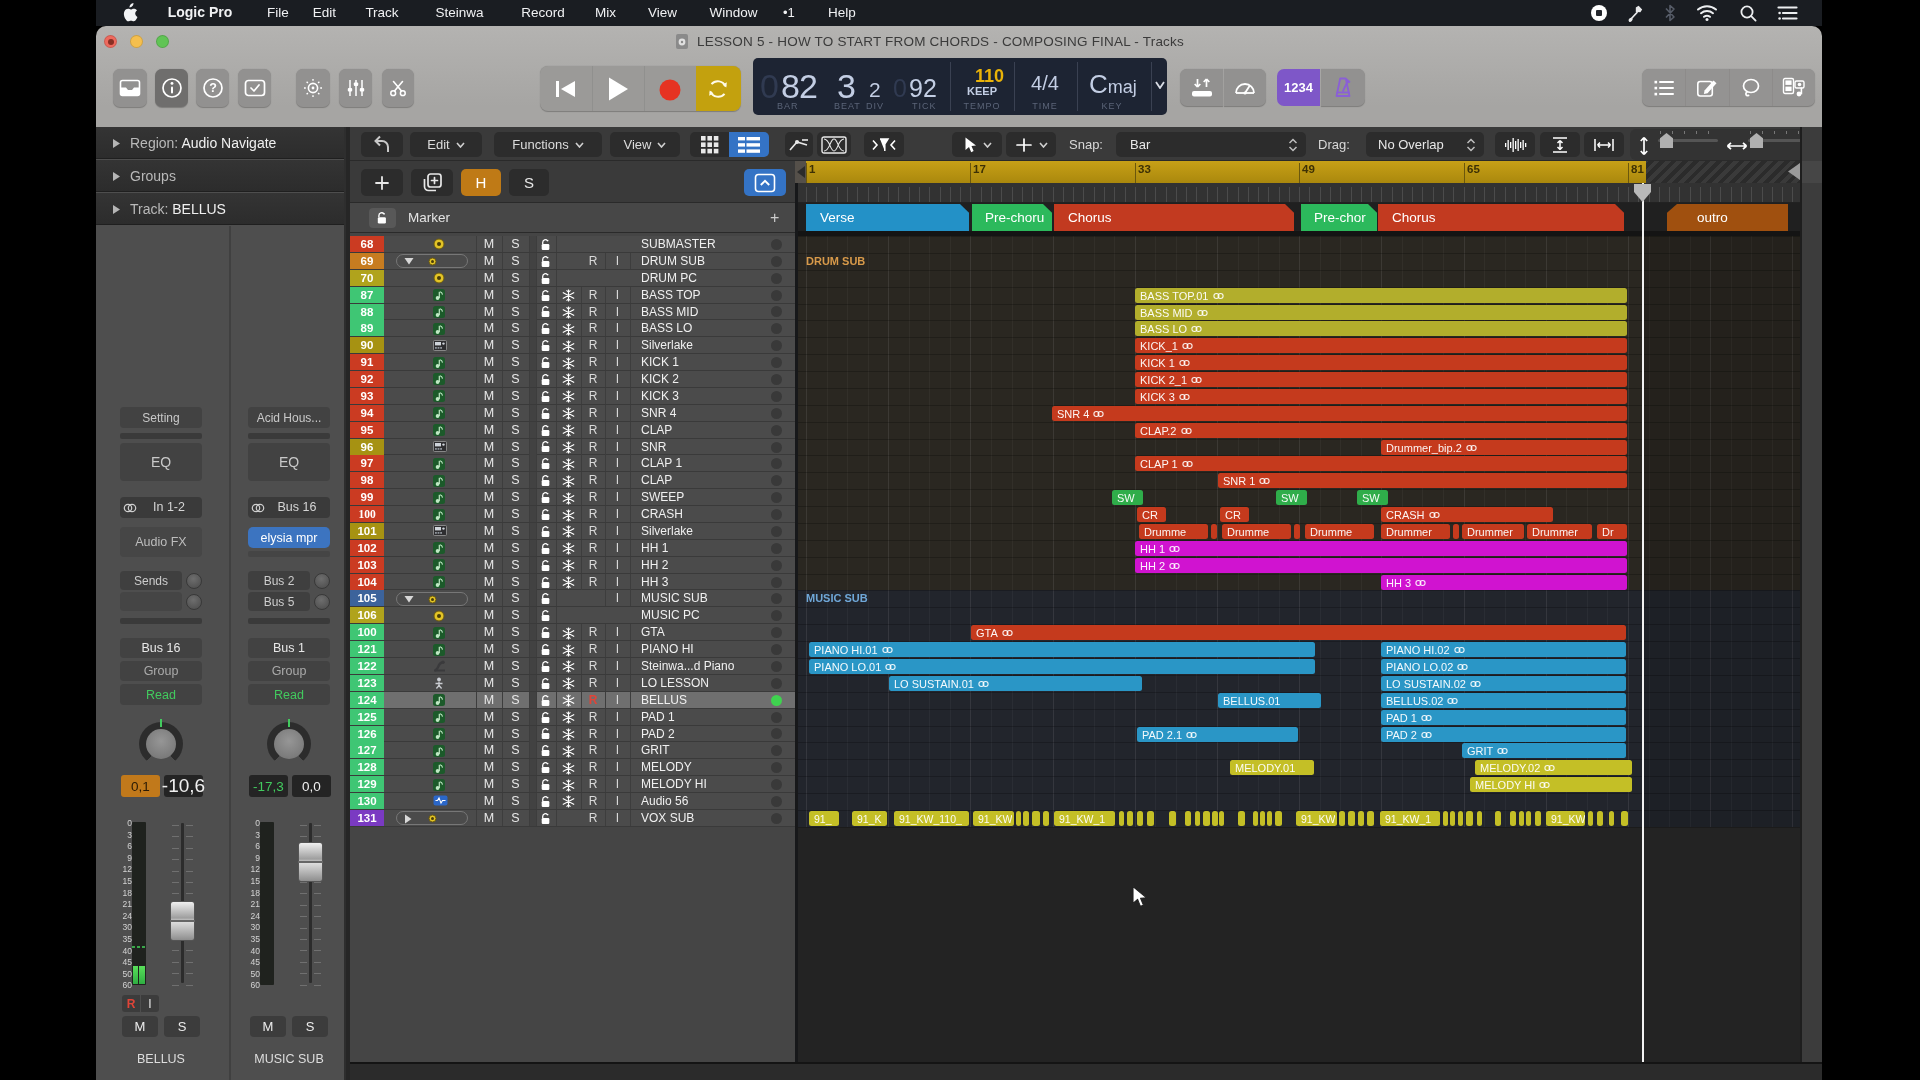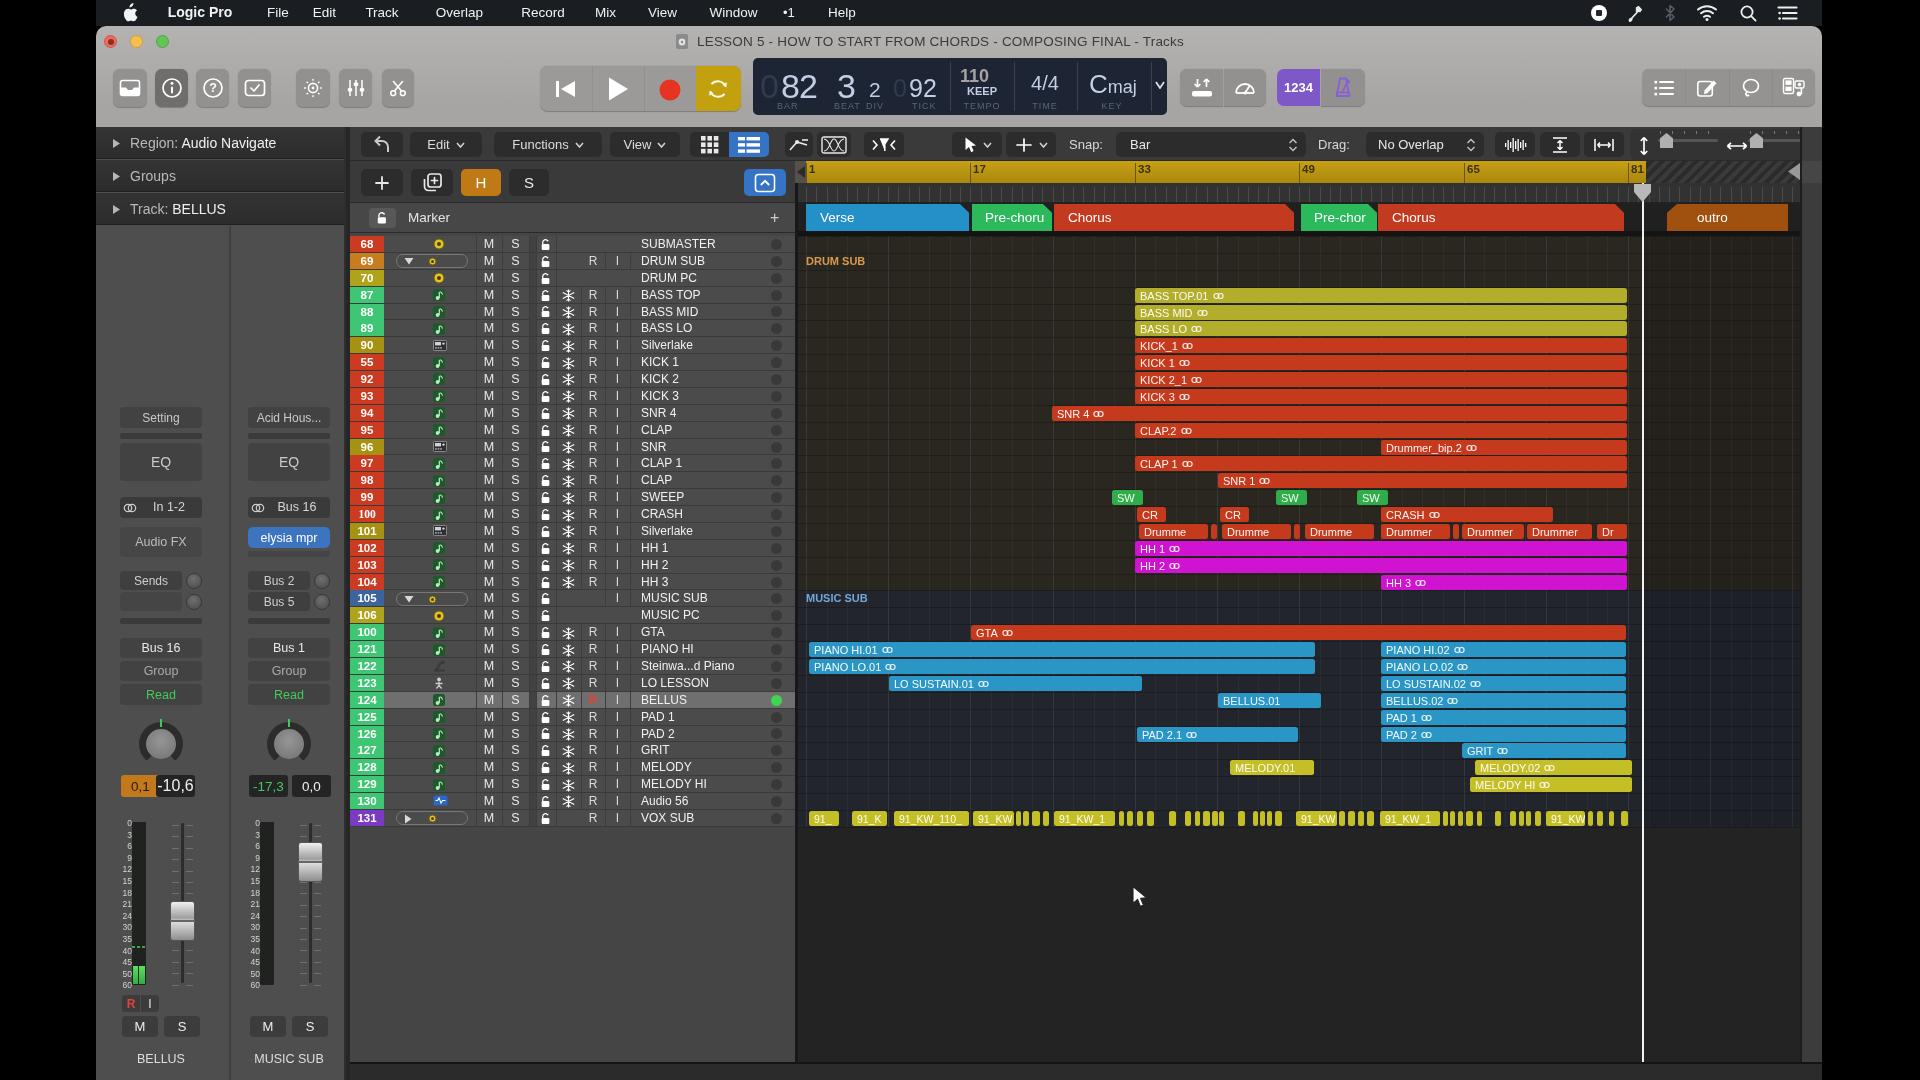--- a/index.html
+++ b/index.html
@@ -6,21 +6,21 @@
 <div style="position:absolute;left:96px;top:0px;width:1726px;height:26px;background:#1a1d22;"></div>
 <div style="position:absolute;left:121px;top:3px;width:17px;height:20px;">
     <svg width="17" height="20" viewBox="0 0 17 20" style="display:block;">
       <path fill="#f2f3f5" d="M11.4 3.1c.7-.85 1.2-2 1.05-3.1-1 .05-2.2.67-2.9 1.5-.64.74-1.2 1.93-1.05 3.06 1.12.1 2.24-.57 2.9-1.46zM14.2 10.6c.03-2.1 1.72-3.1 1.8-3.16-.98-1.43-2.5-1.63-3.04-1.65-1.3-.13-2.53.76-3.18.76-.65 0-1.67-.74-2.74-.72-1.4.02-2.7.82-3.43 2.08-1.46 2.54-.37 6.3 1.05 8.36.7 1 1.53 2.14 2.62 2.1 1.05-.04 1.45-.68 2.72-.68s1.63.68 2.74.66c1.13-.02 1.85-1.03 2.54-2.04.8-1.17 1.13-2.3 1.15-2.36-.03-.01-2.2-.85-2.23-3.35z"></path>
     </svg>
   </div>
 <div style="position:absolute;left:160px;top:0;width:80px;height:25px;line-height:25px;text-align:center;color:#f0f1f3;font-size:14px;font-weight:bold;">Logic Pro</div>
 <div style="position:absolute;left:259px;top:0;width:38px;height:25px;line-height:25px;text-align:center;color:#f0f1f3;font-size:13.5px;font-weight:normal;">File</div>
 <div style="position:absolute;left:310px;top:0;width:29px;height:25px;line-height:25px;text-align:center;color:#f0f1f3;font-size:13.5px;font-weight:normal;">Edit</div>
 <div style="position:absolute;left:362px;top:0;width:40px;height:25px;line-height:25px;text-align:center;color:#f0f1f3;font-size:13.5px;font-weight:normal;">Track</div>
-<div style="position:absolute;left:425px;top:0;width:69px;height:25px;line-height:25px;text-align:center;color:#f0f1f3;font-size:13.5px;font-weight:normal;">Overlap</div>
+<div style="position:absolute;left:425px;top:0;width:69px;height:25px;line-height:25px;text-align:center;color:#f0f1f3;font-size:13.5px;font-weight:normal;">Steinwa</div>
 <div style="position:absolute;left:517px;top:0;width:52px;height:25px;line-height:25px;text-align:center;color:#f0f1f3;font-size:13.5px;font-weight:normal;">Record</div>
 <div style="position:absolute;left:592px;top:0;width:27px;height:25px;line-height:25px;text-align:center;color:#f0f1f3;font-size:13.5px;font-weight:normal;">Mix</div>
 <div style="position:absolute;left:645px;top:0;width:35px;height:25px;line-height:25px;text-align:center;color:#f0f1f3;font-size:13.5px;font-weight:normal;">View</div>
 <div style="position:absolute;left:701px;top:0;width:65px;height:25px;line-height:25px;text-align:center;color:#f0f1f3;font-size:13.5px;font-weight:normal;">Window</div>
 <div style="position:absolute;left:826px;top:0;width:32px;height:25px;line-height:25px;text-align:center;color:#f0f1f3;font-size:13.5px;font-weight:normal;">Help</div>
 <div style="position:absolute;left:783px;top:0;height:25px;line-height:25px;color:#f0f1f3;font-size:13px;">•1</div>
 <div style="position:absolute;left:1589px;top:3px;width:20px;height:20px;">
     <svg width="20" height="20" viewBox="0 0 20 20" style="display:block;">
       <circle cx="10" cy="10" r="8" fill="#fff"></circle>
       <rect x="7" y="7" width="6" height="6" rx="1" fill="#23262c"></rect>
@@ -162,21 +162,21 @@
 <div style="position:absolute;left:893px;top:74px;font-size:25px;color:#303a51;font-weight:300;">0</div>
 <div style="position:absolute;left:909px;top:74px;font-size:25px;color:#c3cee4;font-weight:300;">92</div>
 <div style="position:absolute;left:777px;top:101px;font-size:9px;color:#5b6478;letter-spacing:1px;">BAR</div>
 <div style="position:absolute;left:834px;top:101px;font-size:9px;color:#5b6478;letter-spacing:1px;">BEAT</div>
 <div style="position:absolute;left:866px;top:101px;font-size:9px;color:#5b6478;letter-spacing:1px;">DIV</div>
 <div style="position:absolute;left:912px;top:101px;font-size:9px;color:#5b6478;letter-spacing:1px;">TICK</div>
 <div style="position:absolute;left:950px;top:62px;width:1px;height:49px;background:#3a4152;"></div>
 <div style="position:absolute;left:1014px;top:62px;width:1px;height:49px;background:#3a4152;"></div>
 <div style="position:absolute;left:1077px;top:62px;width:1px;height:49px;background:#3a4152;"></div>
 <div style="position:absolute;left:1151px;top:62px;width:1px;height:49px;background:#3a4152;"></div>
-<div style="position:absolute;left:960px;top:66px;width:44px;text-align:left;font-size:18px;font-weight:bold;color:#a3a3a3;">110</div>
+<div style="position:absolute;left:960px;top:66px;width:44px;text-align:right;font-size:18px;font-weight:bold;color:#eab308;">110</div>
 <div style="position:absolute;left:960px;top:85px;width:44px;text-align:center;font-size:11px;font-weight:bold;color:#c3cee4;">KEEP</div>
 <div style="position:absolute;left:960px;top:101px;width:44px;text-align:center;font-size:9px;color:#5b6478;letter-spacing:1px;">TEMPO</div>
 <div style="position:absolute;left:1022px;top:72px;width:46px;text-align:center;font-size:20px;color:#c3cee4;">4/4</div>
 <div style="position:absolute;left:1022px;top:101px;width:46px;text-align:center;font-size:9px;color:#5b6478;letter-spacing:1px;">TIME</div>
 <div style="position:absolute;left:1089px;top:69px;font-size:26px;color:#c3cee4;">C<span style="font-size:18px">maj</span></div>
 <div style="position:absolute;left:1092px;top:101px;width:40px;text-align:center;font-size:9px;color:#5b6478;letter-spacing:1px;">KEY</div>
 <div style="position:absolute;left:1155px;top:81px;width:10px;height:8px;">
     <svg width="10" height="8" viewBox="0 0 10 8" style="display:block;">
       <path d="M1 1 L5.0 7 L9 1" stroke="#d8dce4" stroke-width="1.8" fill="none"></path>
     </svg>
@@ -283,21 +283,21 @@
 <div style="position:absolute;left:120px;top:592px;width:62px;height:19px;background:#454545;border-radius:4px;"></div>
 <div style="position:absolute;left:186px;top:593.5px;width:16px;height:16px;border-radius:50%;background:radial-gradient(circle at 45% 35%,#6e6e6e,#4a4a4a);border:1px solid #383838;"></div>
 <div style="position:absolute;left:120px;top:618px;width:82px;height:6px;background:#3a3a3a;border-radius:2px;"></div>
 <div style="position:absolute;left:120px;top:638px;width:82px;height:20px;background:#424242;border-radius:4px;color:#c9c9c9;display:flex;align-items:center;justify-content:center;font-size:12.5px;color:#e8e8e8;">Bus 16</div>
 <div style="position:absolute;left:120px;top:661px;width:82px;height:20px;background:#424242;border-radius:4px;color:#c9c9c9;display:flex;align-items:center;justify-content:center;font-size:12.5px;color:#aaa;">Group</div>
 <div style="position:absolute;left:120px;top:684px;width:82px;height:21px;background:#424242;border-radius:4px;color:#c9c9c9;display:flex;align-items:center;justify-content:center;font-size:12.5px;color:#42ca5e;">Read</div>
 <div style="position:absolute;left:139px;top:722px;width:44px;height:44px;border-radius:50%;background:conic-gradient(from 220deg,#2c2c2c 0 280deg,#55555500 280deg 360deg);"></div>
 <div style="position:absolute;left:146px;top:729px;width:30px;height:30px;border-radius:50%;background:radial-gradient(circle at 50% 40%,#969696,#787878 80%);"></div>
 <div style="position:absolute;left:160px;top:719px;width:2px;height:8px;background:#42ca5e;"></div>
 <div style="position:absolute;left:121px;top:775px;width:39px;height:22px;background:#c1791b;border-radius:3px;color:#2a1a05;font-size:13.5px;display:flex;align-items:center;justify-content:center;">0,1</div>
-<div style="position:absolute;left:156px;top:775px;width:39px;height:22px;background:#242424;border-radius:3px;color:#f0f0f0;font-size:16px;display:flex;align-items:center;justify-content:center;">-10,6</div>
+<div style="position:absolute;left:164px;top:775px;width:39px;height:22px;background:#242424;border-radius:3px;color:#f0f0f0;font-size:19px;display:flex;align-items:center;justify-content:center;">-10,6</div>
 <div style="position:absolute;left:116px;top:819.0px;width:16px;text-align:right;font-size:8.5px;color:#d3d3d3;line-height:9px;">0</div>
 <div style="position:absolute;left:133px;top:822.0px;width:3px;height:1px;background:#777;"></div>
 <div style="position:absolute;left:116px;top:830.6px;width:16px;text-align:right;font-size:8.5px;color:#d3d3d3;line-height:9px;">3</div>
 <div style="position:absolute;left:133px;top:833.6px;width:3px;height:1px;background:#777;"></div>
 <div style="position:absolute;left:116px;top:842.2px;width:16px;text-align:right;font-size:8.5px;color:#d3d3d3;line-height:9px;">6</div>
 <div style="position:absolute;left:133px;top:845.2px;width:3px;height:1px;background:#777;"></div>
 <div style="position:absolute;left:116px;top:853.8px;width:16px;text-align:right;font-size:8.5px;color:#d3d3d3;line-height:9px;">9</div>
 <div style="position:absolute;left:133px;top:856.8px;width:3px;height:1px;background:#777;"></div>
 <div style="position:absolute;left:116px;top:865.4px;width:16px;text-align:right;font-size:8.5px;color:#d3d3d3;line-height:9px;">12</div>
 <div style="position:absolute;left:133px;top:868.4px;width:3px;height:1px;background:#777;"></div>
@@ -864,21 +864,21 @@
     <svg width="13" height="13" viewBox="0 0 13 13" style="display:block;">
       <path d="M6.5 0.5v12M0.8 3.4l11.4 6.2M12.2 3.4L0.8 9.6M6.5 3.2l2-1.8M6.5 3.2l-2-1.8M6.5 9.8l2 1.8M6.5 9.8l-2 1.8" stroke="#fff" stroke-width="1.1" fill="none"></path>
     </svg>
   </div>
 <div style="position:absolute;left:581px;top:337px;width:24px;height:16px;line-height:16px;text-align:center;color:#dadada;font-weight:normal;font-size:12px;">R</div>
 <div style="position:absolute;left:605px;top:337px;width:25px;height:16px;line-height:16px;text-align:center;color:#dadada;font-size:12px;">I</div>
 <div style="position:absolute;left:641px;top:337px;height:16px;line-height:17px;color:#f0f0f0;font-size:12px;white-space:nowrap;">Silverlake</div>
 <div style="position:absolute;left:771px;top:340px;width:11px;height:11px;border-radius:50%;background:#393939;"></div>
 <div style="position:absolute;left:350px;top:354px;width:445px;height:16px;background:#4b4b4b;"></div>
 <div style="position:absolute;left:350px;top:370px;width:445px;height:1px;background:#3a3a3a;"></div>
-<div style="position:absolute;left:350px;top:354px;width:34px;height:16px;background:#cb3b22;display:flex;align-items:center;justify-content:center;color:#fff;font-size:11.5px;font-weight:bold;">55</div>
+<div style="position:absolute;left:350px;top:354px;width:34px;height:16px;background:#cb3b22;display:flex;align-items:center;justify-content:center;color:#fff;font-size:11.5px;font-weight:bold;">91</div>
 <div style="position:absolute;left:433px;top:357px;width:14px;height:12px;">
     <div style="width:12px;height:12px;border-radius:2.5px;background:#1c5a2a;display:flex;align-items:center;justify-content:center;">
       <svg width="8" height="9" viewBox="0 0 8 9" style="display:block;">
         <circle cx="2.6" cy="7" r="1.9" fill="#bfe8c4"></circle>
         <rect x="3.7" y="0.8" width="1.2" height="6.2" fill="#bfe8c4"></rect>
         <path d="M4.9 0.8c2 .5 2.4 1.6 2.6 2.8" stroke="#bfe8c4" stroke-width="1.1" fill="none"></path>
       </svg>
     </div>
   </div>
 <div style="position:absolute;left:581px;top:354px;width:1px;height:16px;background:#3d3d3d;"></div>

